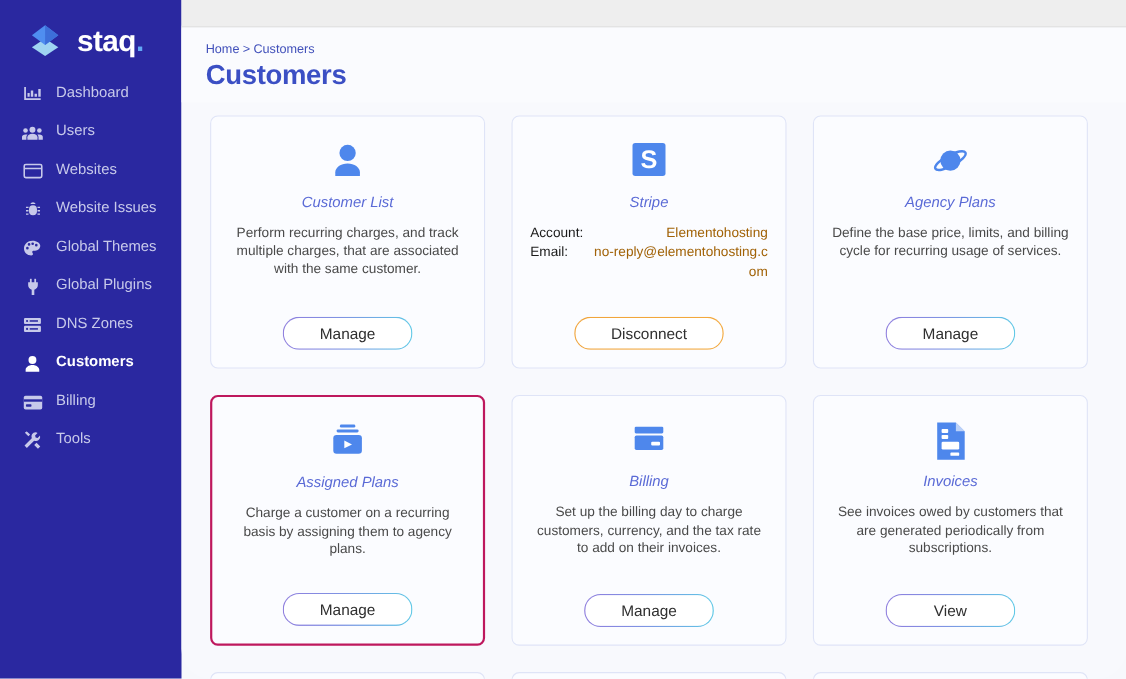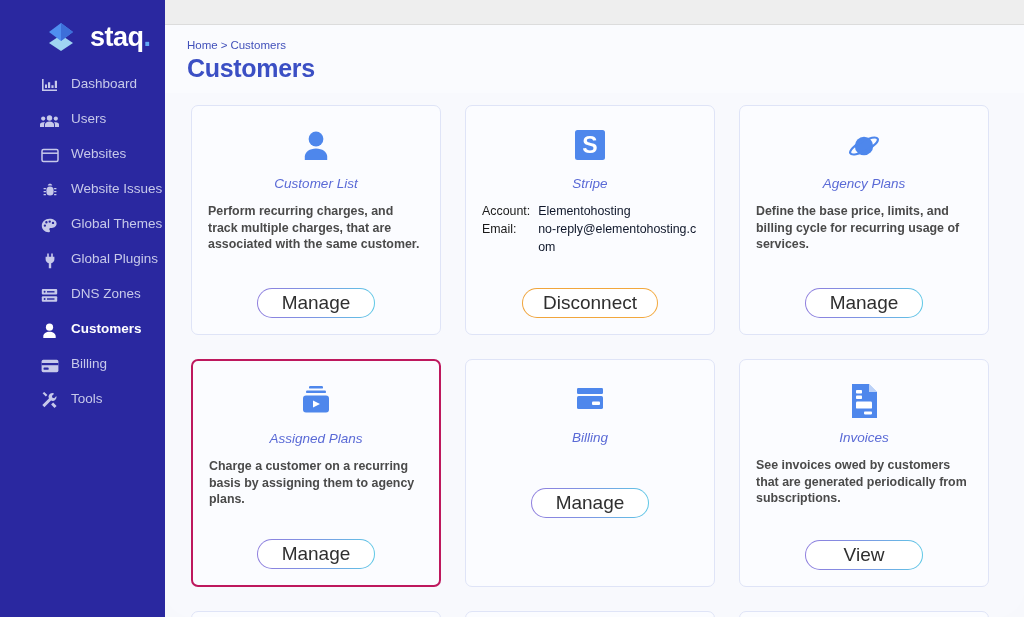--- a/index.html
+++ b/index.html
@@ -7,21 +7,21 @@
     width: 1024px; height: 617px;
     font-family: "Liberation Sans", sans-serif;
     background: #f7f8fc; overflow: hidden;
   }
   #app { position: relative; width: 1024px; height: 617px; display: flex; }
 
   
   .sidebar {
     width: 165px; height: 617px; flex: 0 0 165px;
     background: #2a28a0; color: #fff;
-    display: flex; flex-direction: column; padding-left: 20px;
+    display: flex; flex-direction: column;
   }
   .brand {
     height: 74px; display: flex; align-items: center; gap: 10px;
     padding-left: 22px;
   }
   .brand-logo { width: 38px; height: 38px; position: relative; flex: 0 0 38px; }
   .brand-name {
     font-size: 27px; font-weight: 700; letter-spacing: -0.5px; color: #ffffff;
   }
   .brand-name .dot { color: #62a8f5; }
@@ -74,35 +74,35 @@
 
   .card-icon {
     height: 46px; display: flex; align-items: center; justify-content: center;
     margin-bottom: 6px;
   }
   .card-title {
     font-size: 13.5px; color: #5a6ad6; margin-bottom: 12px; text-align: center; font-style: italic;
   }
   .card-desc {
     font-size: 12.4px; line-height: 1.35; color: #4a4a4a;
-    text-align: left; flex: 1 0 auto; padding: 0 2px; font-weight: bold;
+    text-align: center; flex: 1 0 auto; padding: 0 2px;
   }
 
   
   .acct-table {
     display: flex; gap: 8px; width: 100%; padding: 0 2px; flex: 1 0 auto;
   }
   .acct-labels { font-size: 12.4px; line-height: 1.45; font-weight: 400; color: #1a1a1a; text-align: left; }
-  .acct-values { font-size: 12.4px; line-height: 1.45; color: #0f172a; word-break: break-all; text-align: left; }
+  .acct-values { font-size: 12.4px; line-height: 1.45; color: #a16207; word-break: break-all; text-align: right; }
 
   .btn {
     margin-top: 31px;
     width: 118px; height: 30px; border-radius: 16px;
     background: #ffffff; display: flex; align-items: center; justify-content: center;
-    font-size: 19px; color: #2f2f2f; cursor: pointer;
+    font-size: 14px; color: #2f2f2f; cursor: pointer;
     border: 1.6px solid transparent;
     background-image:
       linear-gradient(#ffffff, #ffffff),
       linear-gradient(90deg, #8f7ede 0%, #7f93e3 45%, #5ec8e6 100%);
     background-origin: border-box;
     background-clip: padding-box, border-box;
   }
   .btn.danger {
     width: 136px;
     background-image:
@@ -315,20 +315,21 @@
 
       <div class="card short">
         <div class="card-icon">
           <svg width="40" height="34" viewBox="0 0 40 34" fill="#4e87ec">
             <rect x="7" y="4" width="26" height="6" rx="1.2"></rect>
             <rect x="7" y="12" width="26" height="13" rx="1.6"></rect>
             <rect x="22" y="17.5" width="8" height="3.6" rx="1" fill="#ffffff"></rect>
           </svg>
         </div>
         <div class="card-title">Billing</div>
+        <div class="card-desc">Set up the billing day to charge customers, currency, and the tax rate to add on their invoices.</div>
         <div class="btn">Manage</div>
       </div>
 
       <div class="card short">
         <div class="card-icon">
           <svg width="36" height="40" viewBox="0 0 36 40" fill="#4e87ec">
             <path d="M6 3h17l8 8v26H6z"></path>
             <polygon points="23,3 31,11 23,11" fill="#ffffff" opacity="0.62"></polygon>
             <rect x="10" y="9" width="6" height="3.6" rx="0.8" fill="#ffffff"></rect>
             <rect x="10" y="14.4" width="6" height="3.6" rx="0.8" fill="#ffffff"></rect>

